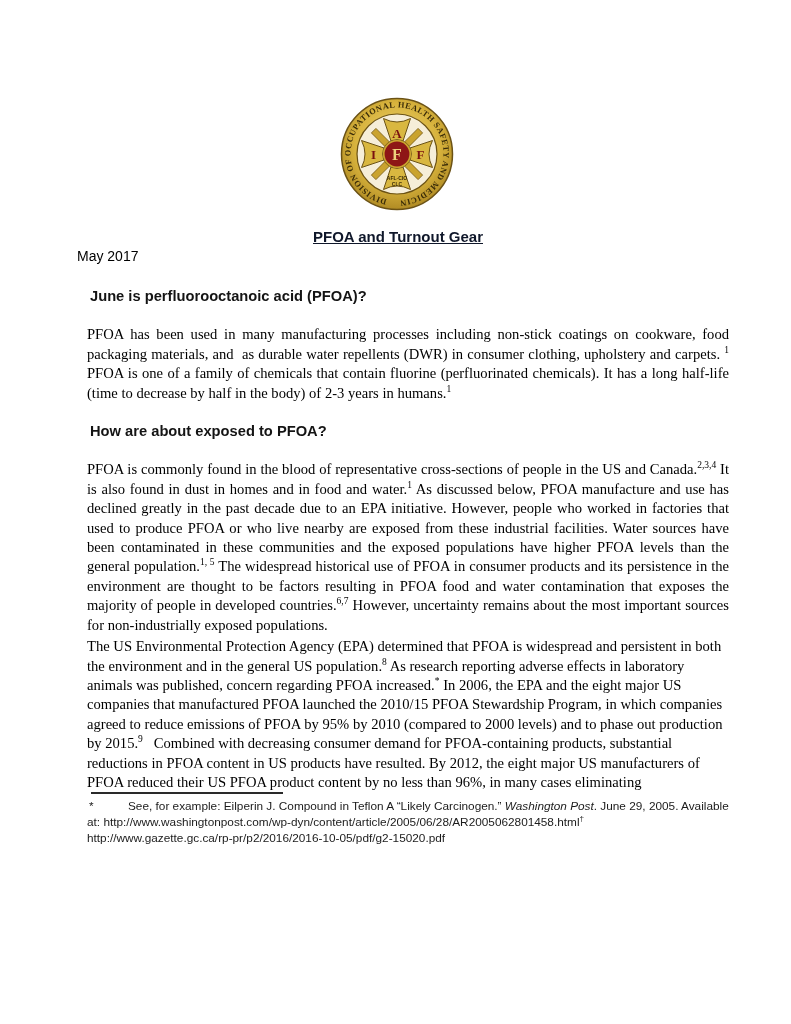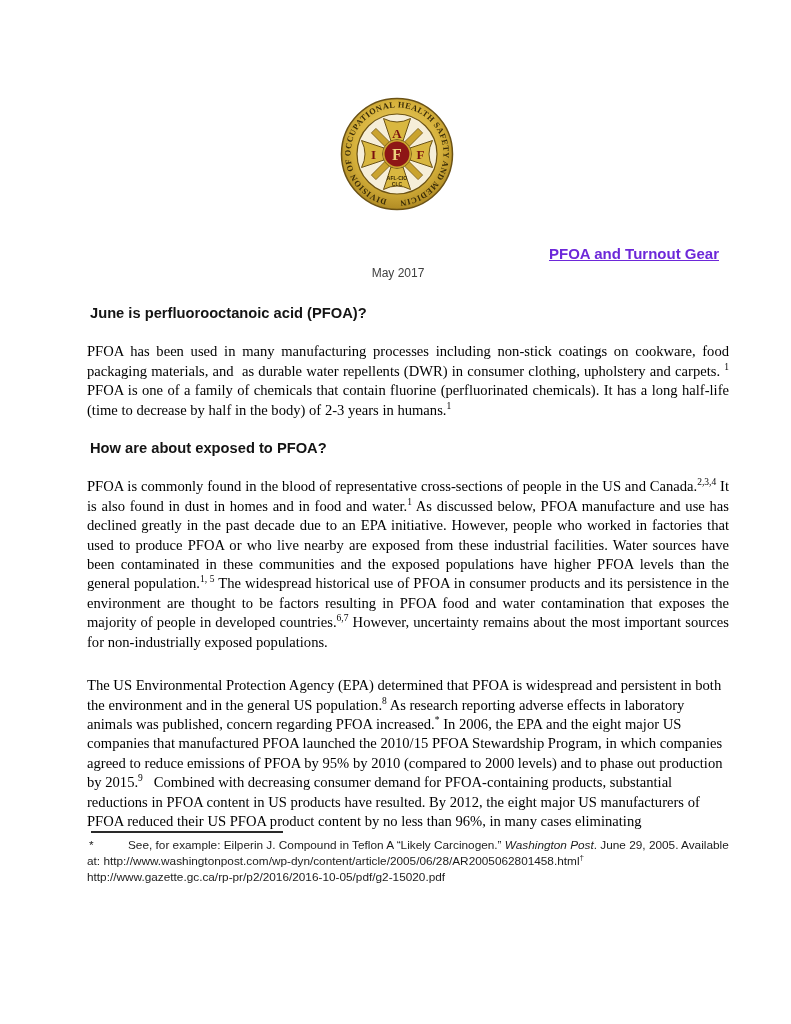--- a/index.html
+++ b/index.html
@@ -19,50 +19,49 @@
     padding-top:95px;
   }
   .logo-wrap {
     position:relative; left:-11px;
     width:100%;
     text-align:center;
     height:118px;
   }
   .doc-title {
     position:relative; left:-10px;
-    margin-top:31px;
-    text-align:right;
+    margin-top:14px;
+    text-align:center;
     font-size:15px; line-height:19.5px;
     font-weight:bold;
     text-decoration:underline;
-    color:#6d28d9;
+    color:#0f172a;
   }
   .doc-date {
     position:relative; left:-10px;
-    text-align:center;
-    font-size:12px; line-height:19.5px;
-    color:#404040;
+    font-size:14px; line-height:19.5px;
+    color:#000000;
   }
   .sec-heading {
     margin:21px 0 0 0;
     font-size:14.7px; line-height:19.4px;
     font-weight:bold;
     color:#141414;
     text-indent:3px;
   }
   .sec-heading.second { margin-top:19px; }
   .para {
     margin:19px 0 0 0;
     font-size:14.6px; line-height:19.4px;
     white-space:pre-wrap;
     color:#000000;
     font-family:Liberation Serif, serif;
   }
   .para.justify { text-align:justify; }
-  .para.tight { margin-top:24px; }
+  .para.tight { margin-top:2px; }
   .para sup, .fn-text sup {
     font-size:9.5px;
     line-height:0;
     vertical-align:super;
   }
   .footnote { }
   .fn-rule {
     width:192px;
     border-top:2px solid #2a2a2a;
     margin:0 0 5px 4px;

